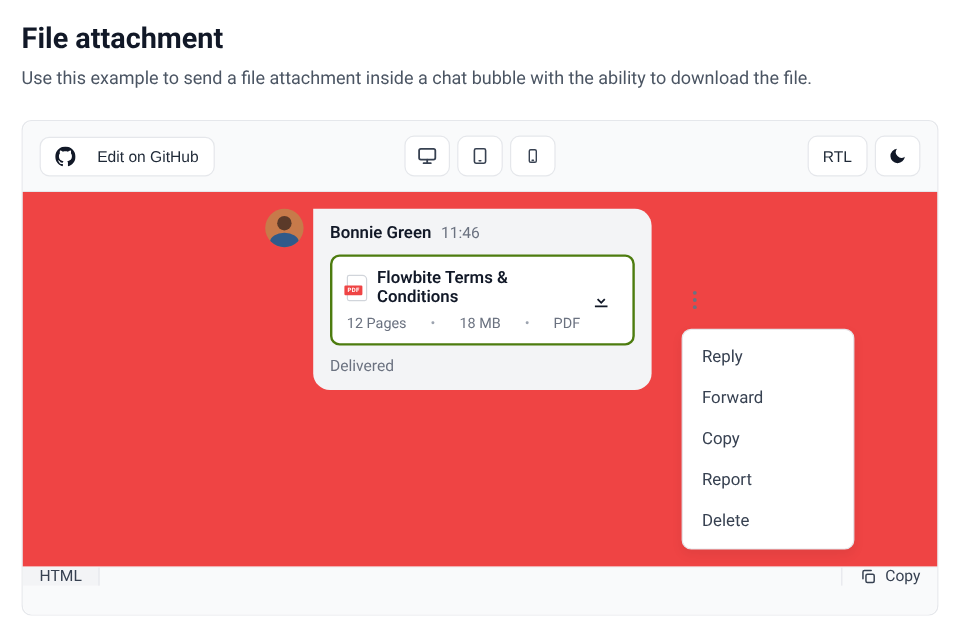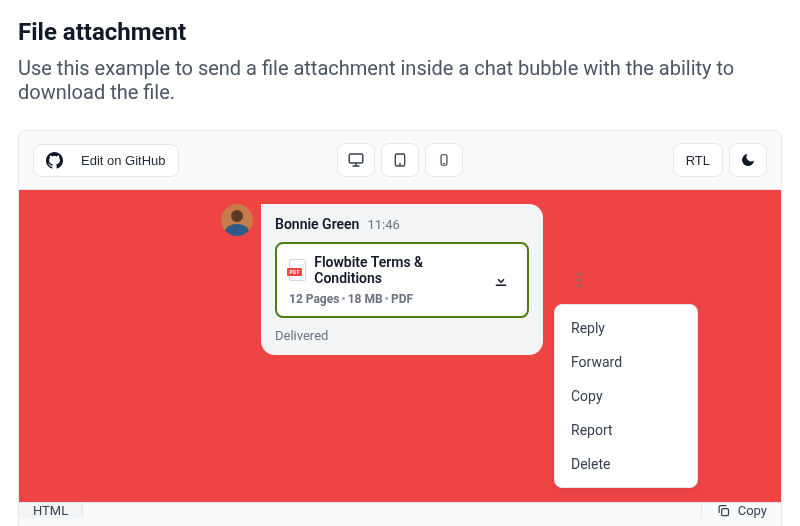--- a/index.html
+++ b/index.html
@@ -10,21 +10,21 @@
     color: #111827;
     background: #fff;
     width: 800px;
   }
   h2.section-title {
     font-size: 24px;
     font-weight: 700;
     margin: 0 0 10px 0;
   }
   p.section-desc {
-    font-size: 20px;
+    font-size: 15px;
     color: #4b5563;
     margin: 0 0 26px 0;
   }
   .panel {
     border: 1px solid #e5e7eb;
     border-radius: 8px;
     overflow: visible;
   }
   .toolbar {
     display: flex;
@@ -149,23 +149,22 @@
     font-weight: 700;
     letter-spacing: 0.3px;
     text-align: center;
     line-height: 8px;
   }
   .file-meta {
     margin-top: 6px;
     font-size: 12px;
     color: #6b7280;
     display: flex;
-    gap: 2px;
+    gap: 20px;
     align-items: flex-start;
-    font-weight: bold;
   }
   .dot { color: #9ca3af; }
   .dl-btn {
     width: 28px; height: 28px;
     display: flex; align-items: center; justify-content: center;
     border-radius: 6px;
     cursor: pointer;
     color: #111827;
   }
   .delivered { font-size: 13px; color: #6b7280; }
@@ -175,21 +174,21 @@
     left: 344px;
     width: 28px; height: 28px;
     display: flex; align-items: center; justify-content: center;
     border-radius: 6px;
     cursor: pointer;
     color: #6b7280;
   }
   .dropdown {
     position: absolute;
     top: 100px;
-    left: 333px;
+    left: 347px;
     width: 144px;
     background: #fff;
     border: 1px solid #e5e7eb;
     border-radius: 8px;
     box-shadow: 0 4px 10px rgba(0,0,0,0.06);
     padding: 6px 0;
   }
   .dropdown-item {
     padding: 9px 16px;
     font-size: 14px;

